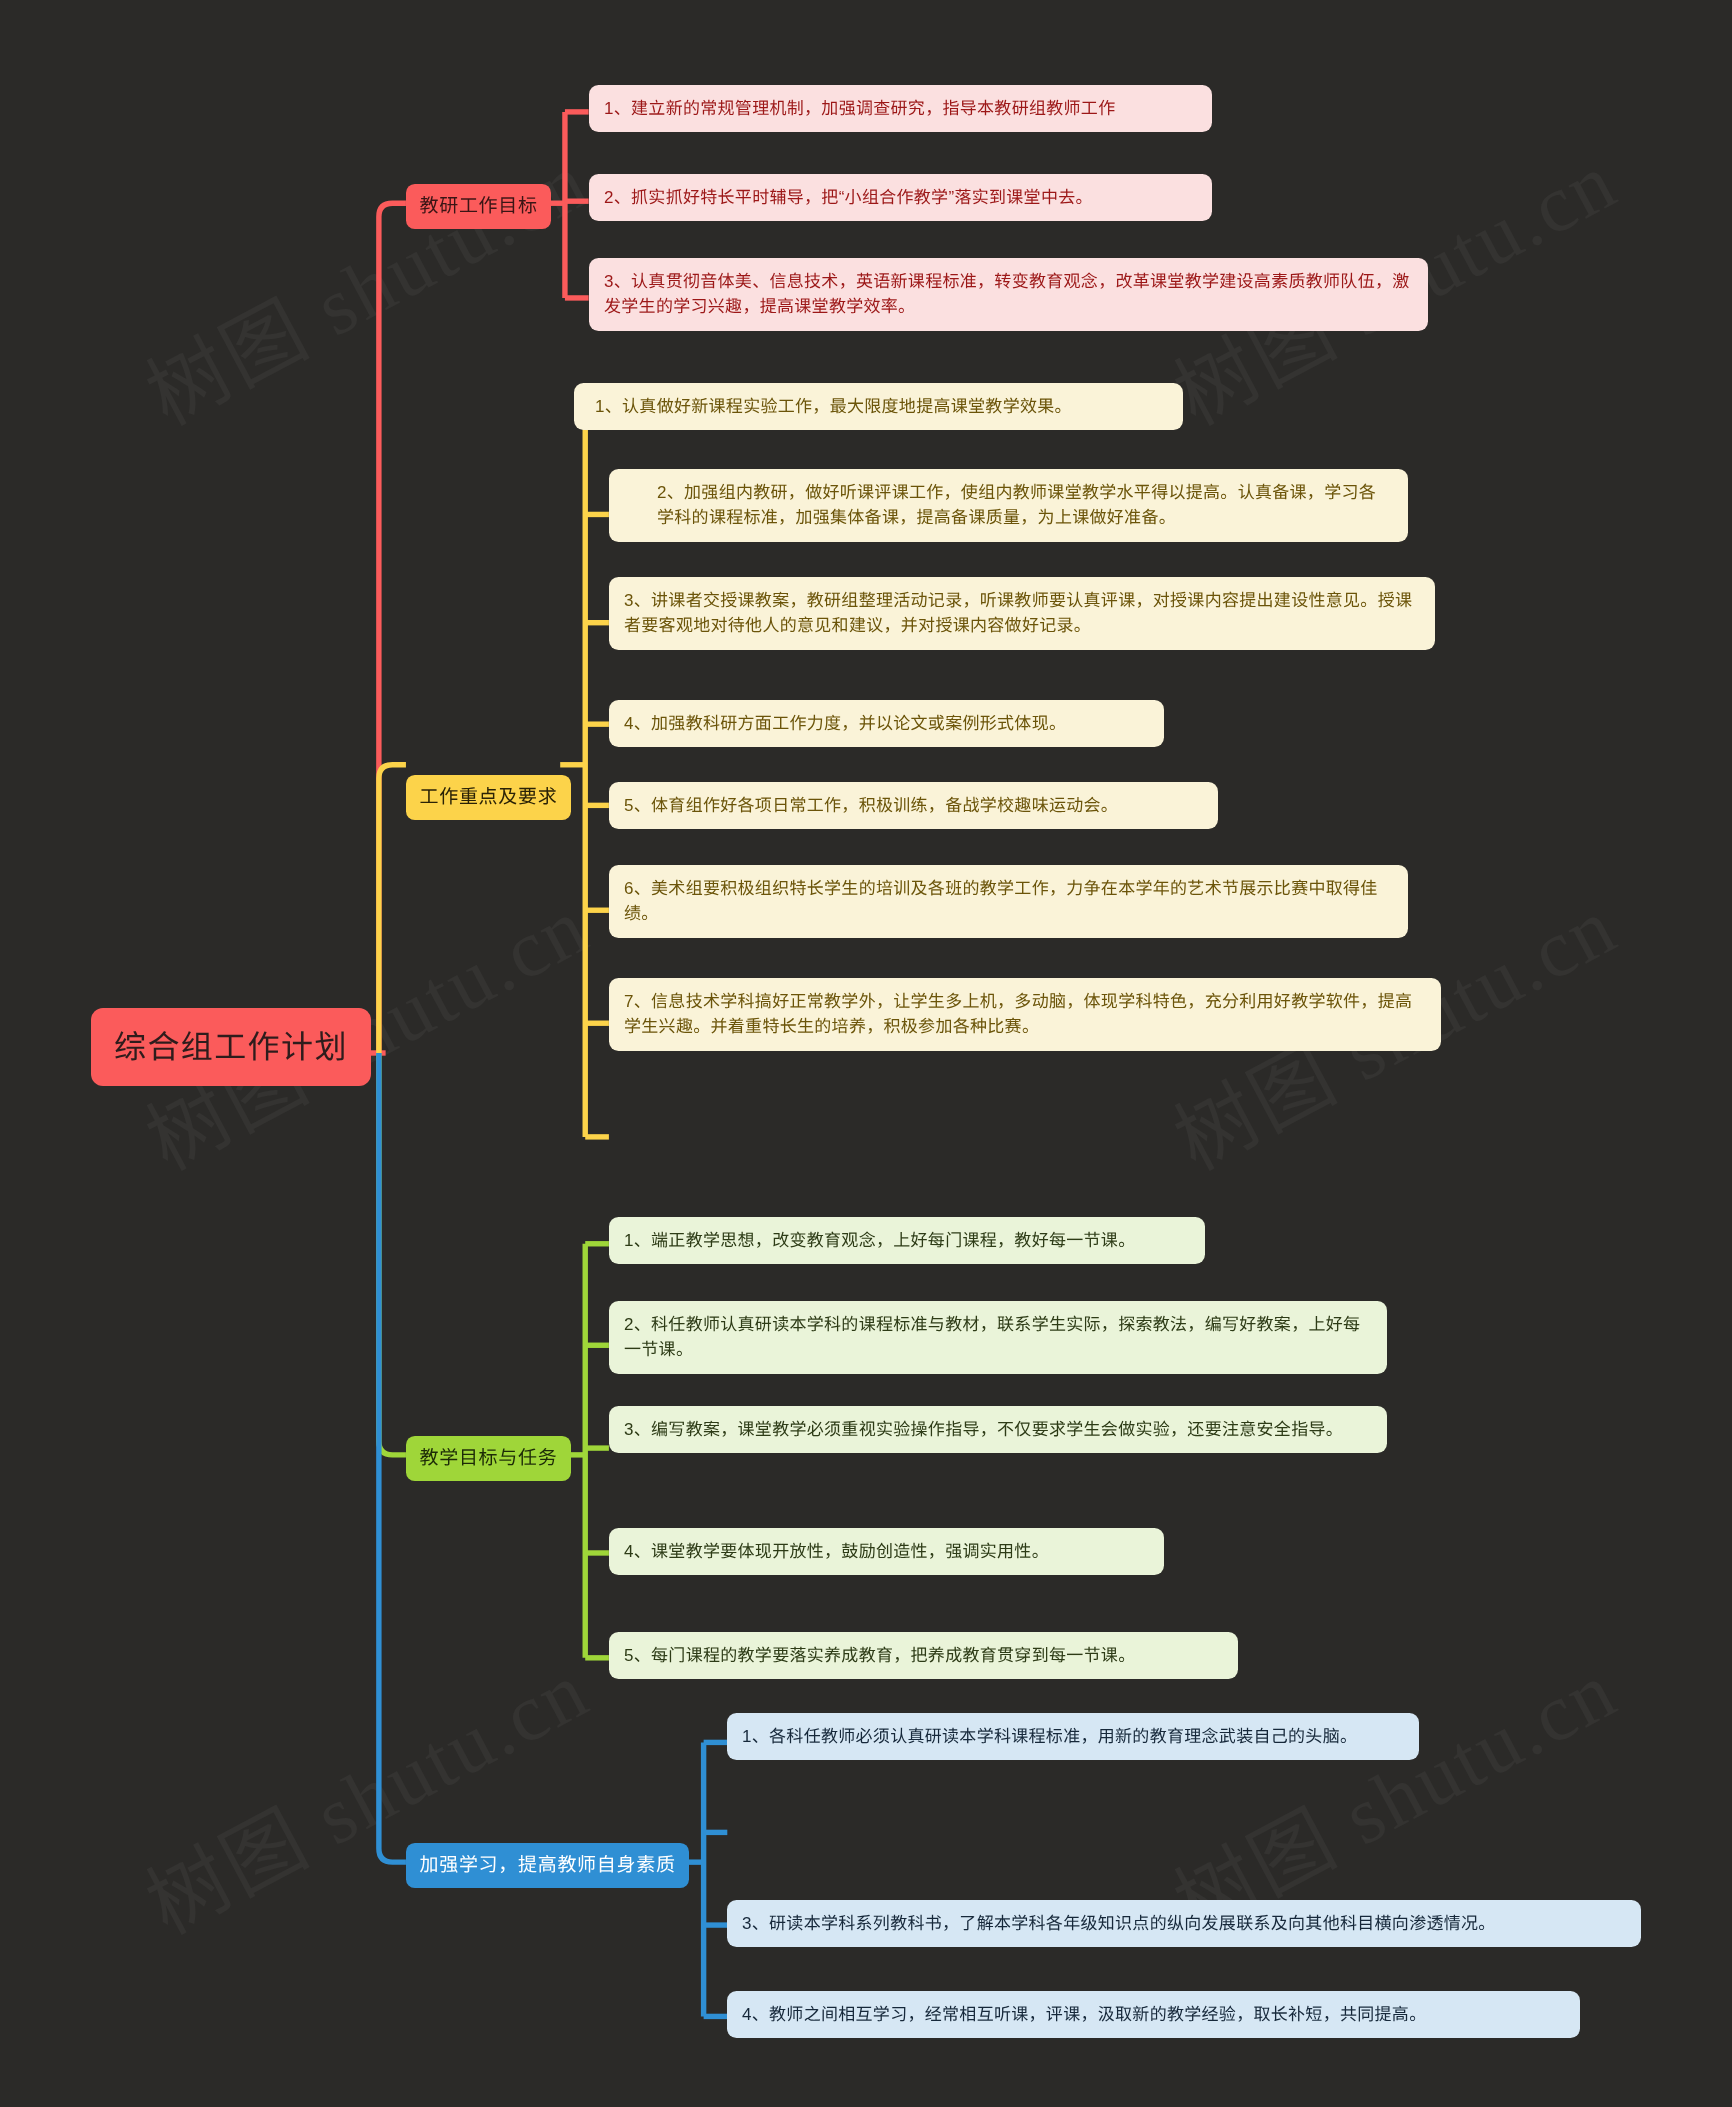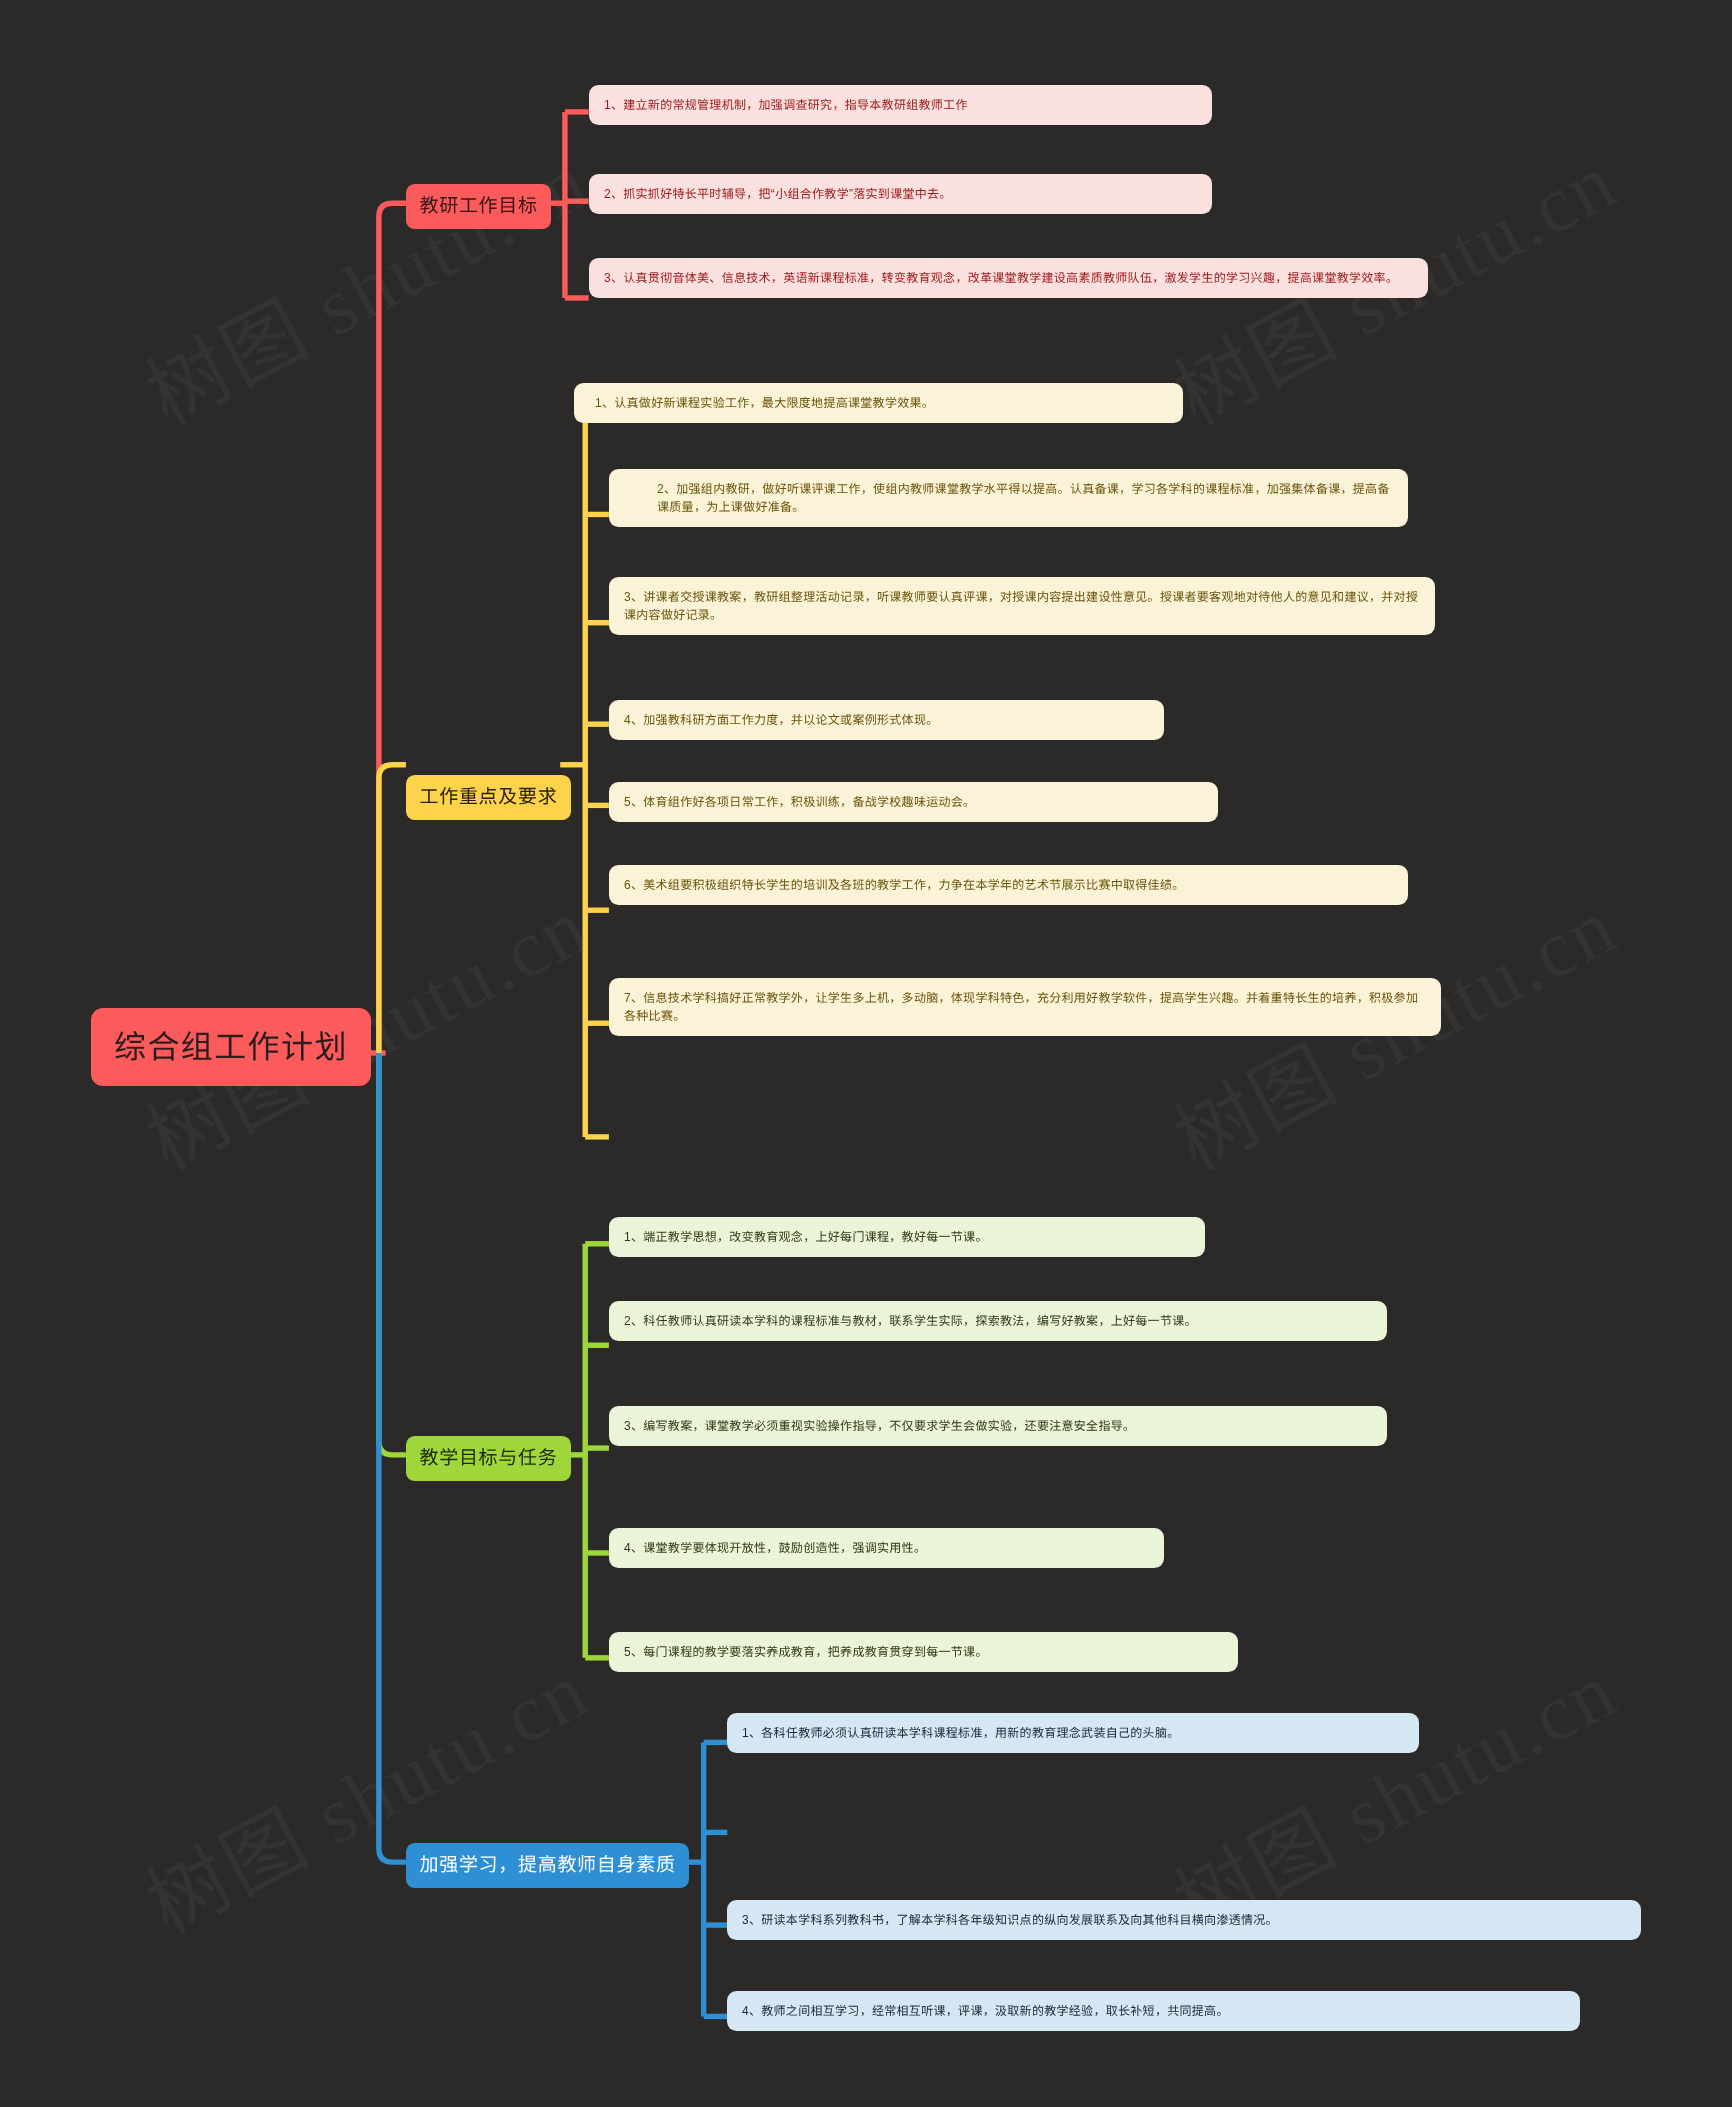--- a/index.html
+++ b/index.html
@@ -58,21 +58,21 @@
     padding: 8px 13.5px;
     border-radius: 8.8px;
     letter-spacing: 0.7px;
   }
   .branch-red   { background: #fb5b5b; color: #3a1515; }
   .branch-yellow{ background: #fcd34a; color: #2a2206; }
   .branch-green { background: #9fd639; color: #1d2b07; }
   .branch-blue  { background: #2f8fd4; color: #ffffff; }
   
   .leaf {
-    font-size: 12px;
+    font-size: 17px;
     padding: 10.8px 15px;
     border-radius: 9.5px;
     letter-spacing: 0.3px;
   }
   .leaf-red    { background: #fbe0e0; color: #9c1717; }
   .leaf-yellow { background: #faf3d8; color: #6b5409; }
   .leaf-green  { background: #eaf4d9; color: #2d3b16; }
   .leaf-blue   { background: #d6e7f4; color: #16283a; }
 </style>
 </head>

